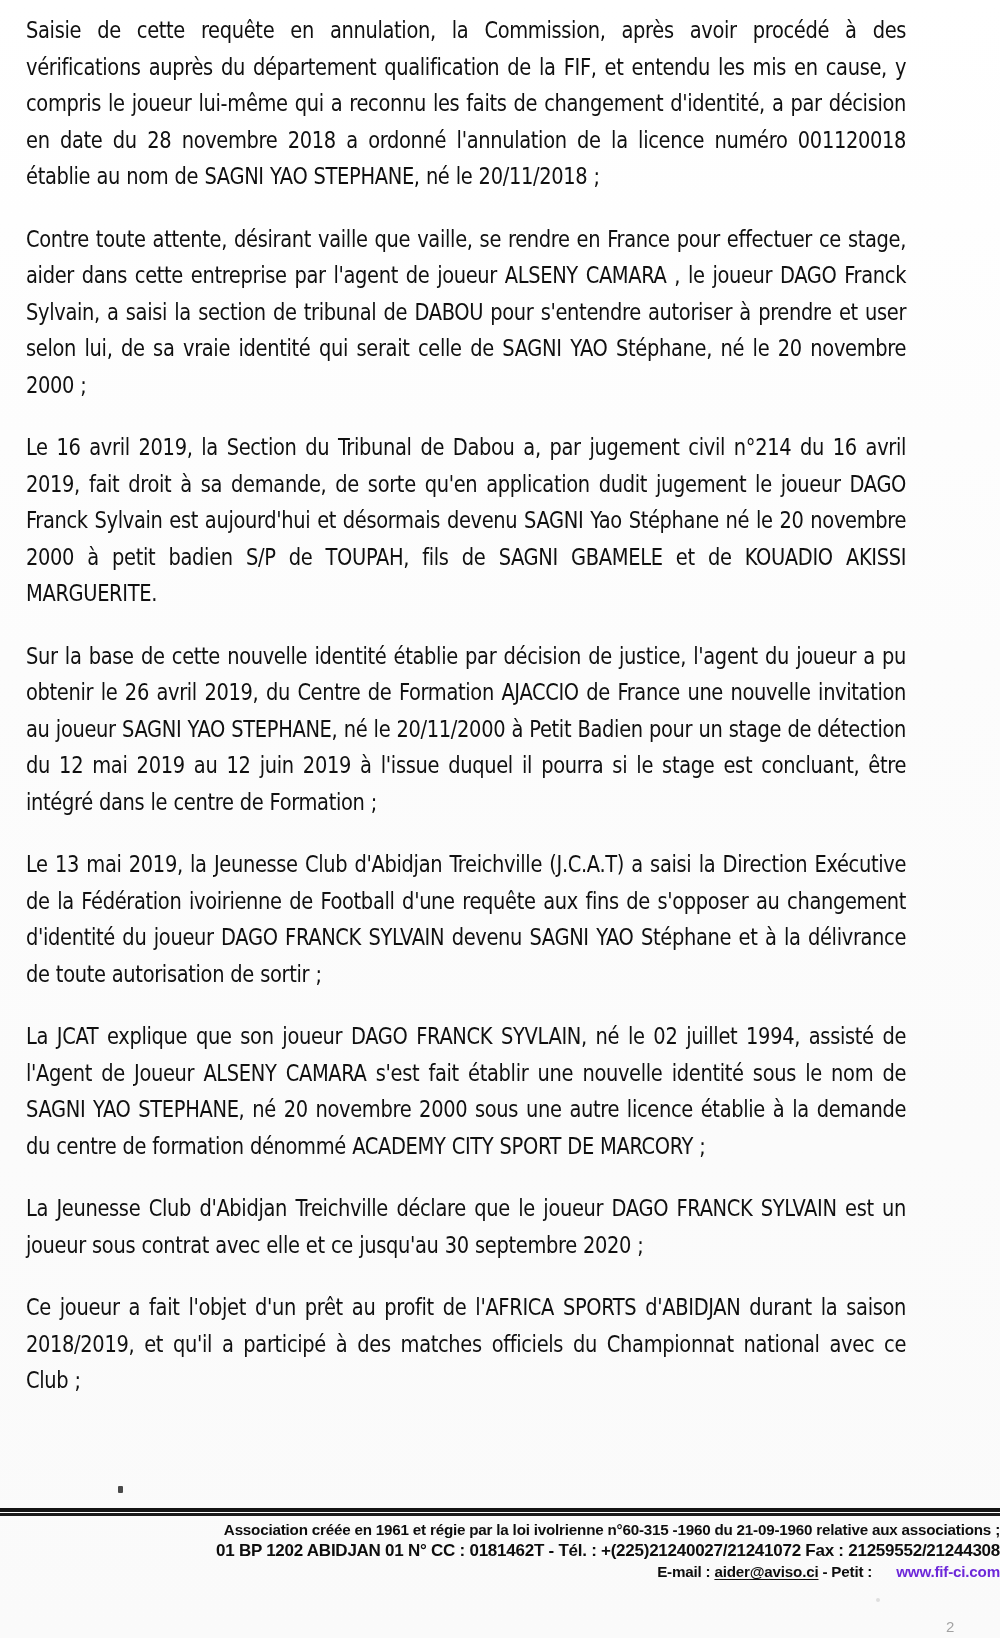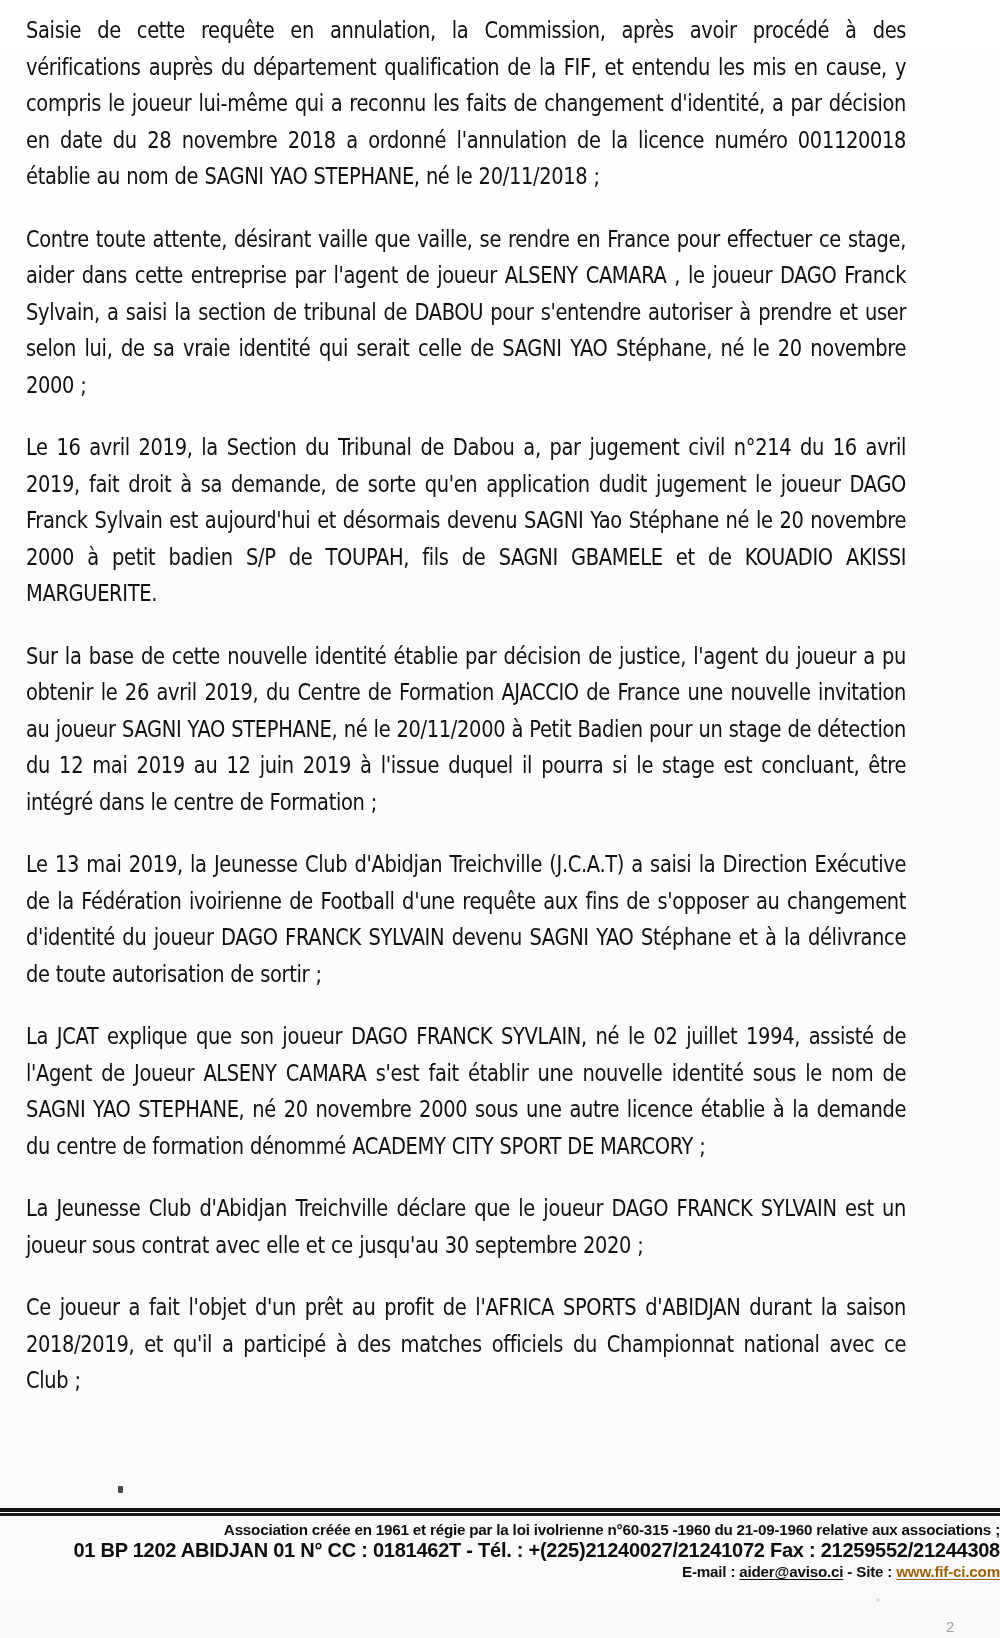--- a/index.html
+++ b/index.html
@@ -103,35 +103,35 @@
     font-size: 15.2px;
     line-height: 21px;
     color: #0d0d0d;
     letter-spacing: -0.2px;
   }
   .footer .fline {
     display: block;
     white-space: nowrap;
   }
   .footer .fline.l3 {
-    font-size: 20px;
+    font-size: 17px;
     letter-spacing: -0.25px;
   }
   .footer .fline.l4 {
     font-size: 15.2px;
   }
 
   .link-underline {
     text-decoration: underline;
     text-underline-offset: 2px;
   }
   .link-blue {
-    color: #a16207;
-    text-decoration: underline;
+    color: #6d28d9;
     text-underline-offset: 2px;
+    margin-left: 20px;
   }
 
   .page-number {
     position: absolute;
     left: 946px;
     top: 1618px;
     font-family: "Liberation Sans", sans-serif;
     font-size: 15px;
     color: #5a5a5a;
     opacity: 0.55;
@@ -164,20 +164,20 @@
 
   <div class="footer-rule">
     <div class="bar-a"></div>
     <div class="bar-gap"></div>
     <div class="bar-b"></div>
   </div>
 
   <div class="footer">
     <span class="fline l1">Association créée en 1961 et régie par la loi ivolrienne n°60-315 -1960 du 21-09-1960 relative aux associations ;</span>
     <span class="fline l3">01 BP 1202  ABIDJAN 01   N° CC : 0181462T -  Tél. : +(225)21240027/21241072  Fax : 21259552/21244308</span>
-    <span class="fline l4"><span>E-mail : </span><span class="link-underline">aider@aviso.ci</span><span>  - Site : </span><span class="link-blue">www.fif-ci.com</span></span>
+    <span class="fline l4"><span>E-mail : </span><span class="link-underline">aider@aviso.ci</span><span>  - Petit : </span><span class="link-blue">www.fif-ci.com</span></span>
   </div>
 
   <div class="page-number">2</div>
 
   <div class="scan-speck" style="left:876px; top:1598px; width:4px; height:4px;"></div>
   <div class="scan-speck" style="left:118px; top:1486px; width:5px; height:7px; background:#2a2a2a; opacity:0.85; border-radius:1px;"></div>
 </div>
 
 </body></html>

